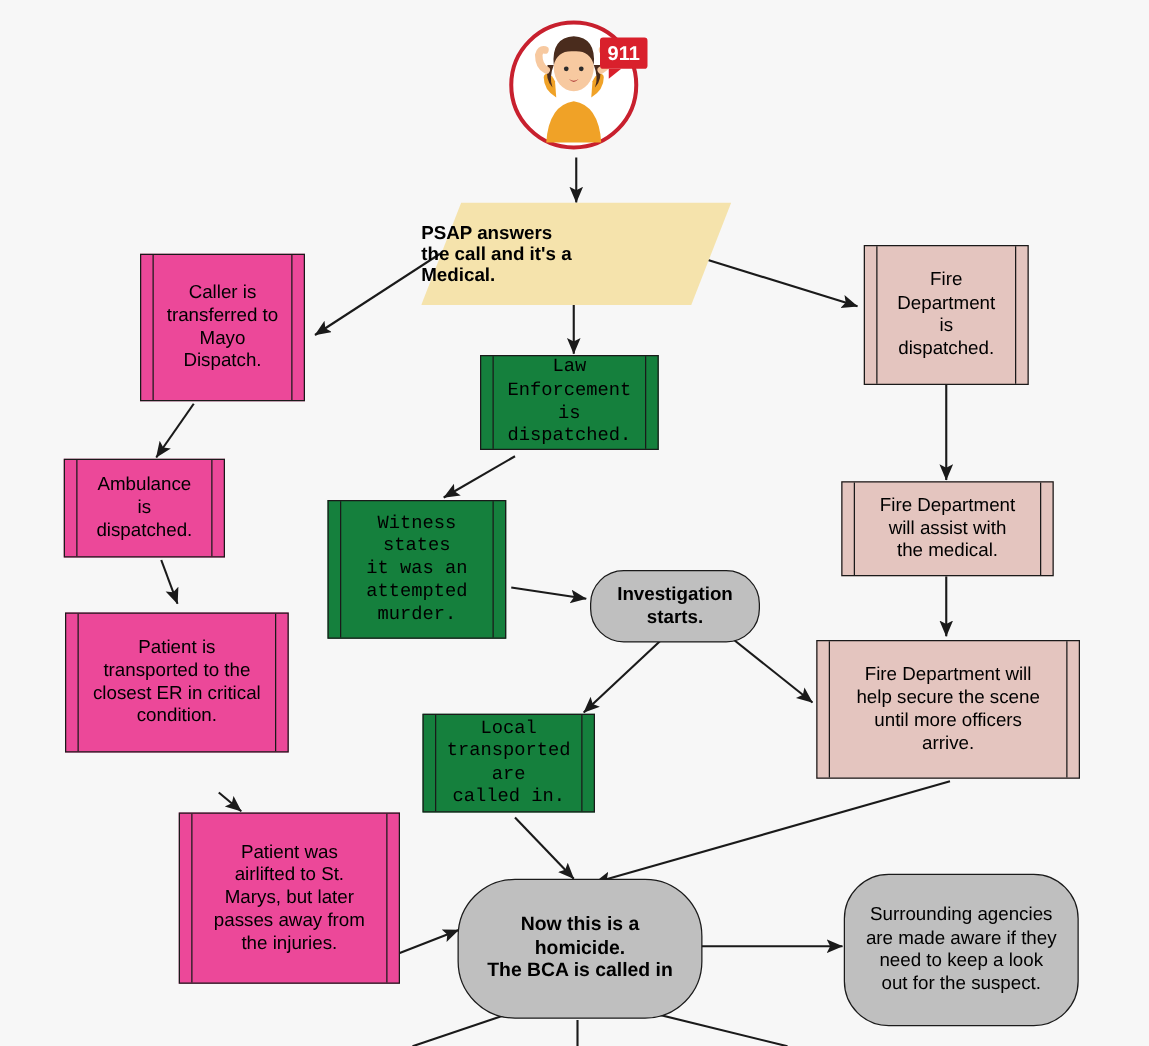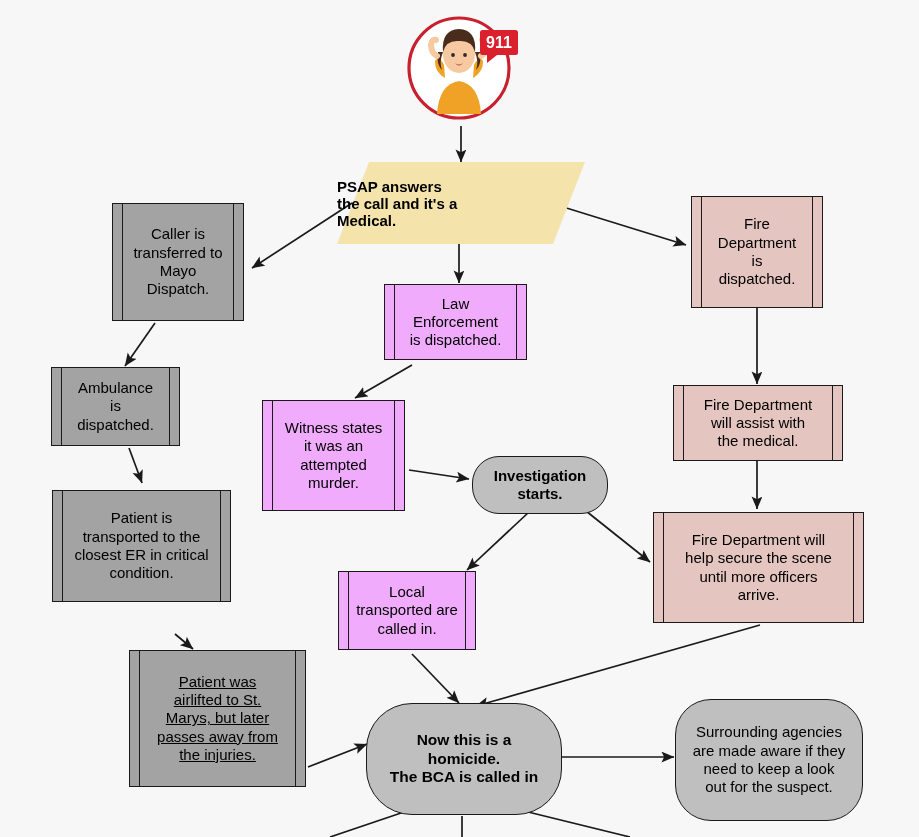--- a/index.html
+++ b/index.html
@@ -12,22 +12,22 @@
   .node{position:absolute;box-sizing:border-box;display:flex;align-items:center;
         justify-content:center;text-align:center;color:#000;}
   .node .txt{position:relative;z-index:3;padding:0 14px;line-height:1.22;}
 
   
   .pp{border:1.6px solid #1a1a1a;}
   .pp::before,.pp::after{content:"";position:absolute;top:0;bottom:0;width:0;
     border-left:1.6px solid #1a1a1a;z-index:2;}
   .pp::before{left:9px;} .pp::after{right:9px;}
 
-  .blue{background:#a3a3a3;}
-  .gray{background:#f0abfc;}
+  .blue{background:#ec4899;}
+  .gray{background:#15803d;font-family:Liberation Mono, monospace;}
   .pink{background:#e4c5bf;}
 
   
   .round{border:1.8px solid #1a1a1a;background:#bfbfbf;}
 
   .caller-icon{position:absolute;}
   .caller-icon svg{display:block;}
 
   .parabox{position:absolute;}
 </style>
@@ -115,21 +115,21 @@
 dispatched.</span>
 </div>
 
 <div class="node pp blue" style="left:52px;top:490px;width:179px;height:112px;justify-content:center;">
   <span class="txt" style="font-size:15px;white-space:pre-line;">Patient is
 transported to the
 closest ER in critical
 condition.</span>
 </div>
 
-<div class="node pp blue" style="left:129px;top:650px;width:177px;height:137px;text-decoration:underline;">
+<div class="node pp blue" style="left:143px;top:650px;width:177px;height:137px;">
   <span class="txt" style="font-size:15px;white-space:pre-line;">Patient was
 airlifted to St.
 Marys, but later
 passes away from
 the injuries.</span>
 </div>
 
 <div class="node pp gray" style="left:384px;top:284px;width:143px;height:76px;">
   <span class="txt" style="font-size:15px;white-space:pre-line;">Law
 Enforcement

